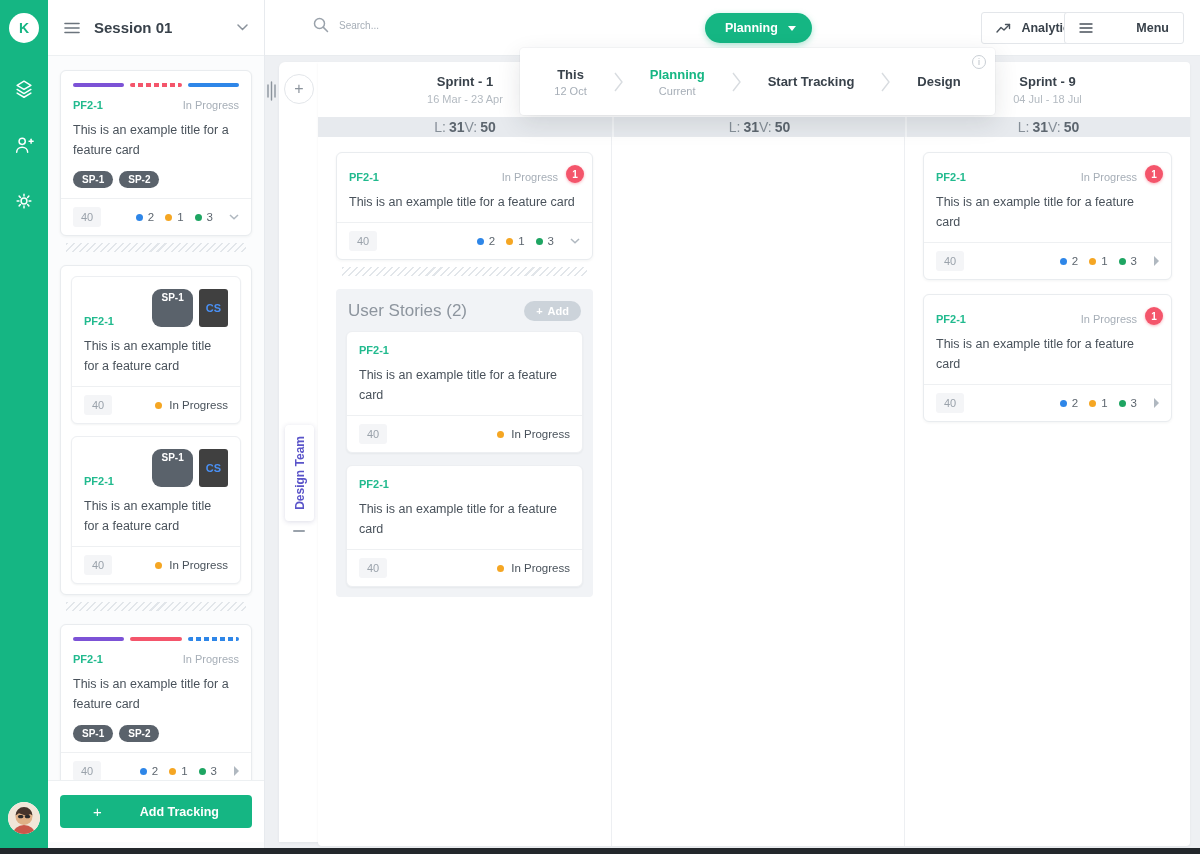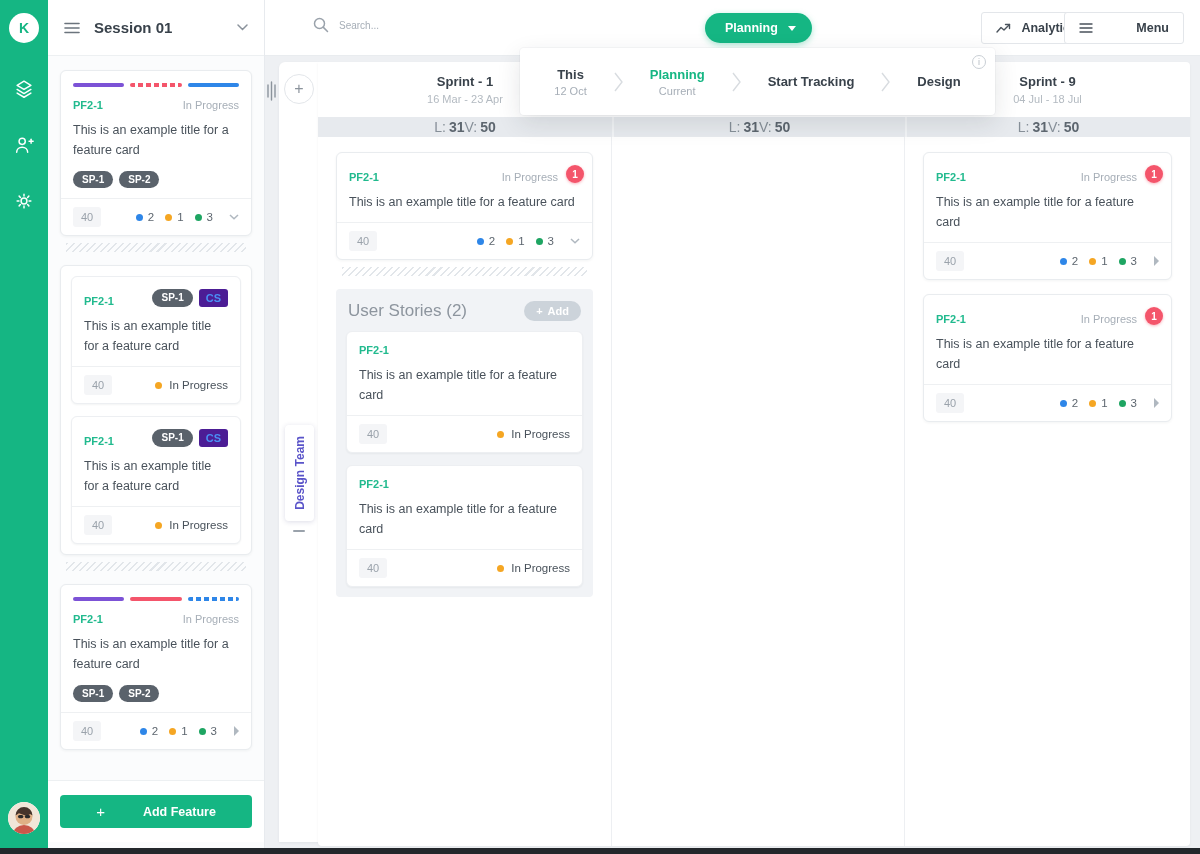--- a/index.html
+++ b/index.html
@@ -34,21 +34,21 @@
   .pline.red    { background:#f4556b; }
   .pline.blue   { background:#2e86e8; }
   .pline.dash-red  { background:repeating-linear-gradient(90deg,#f4556b 0 5px,transparent 5px 8px); }
   .pline.dash-blue { background:repeating-linear-gradient(90deg,#2e86e8 0 5px,transparent 5px 8px); }
   .idrow { display:flex; align-items:flex-end; }
   .card-id { font-size:11px; font-weight:700; color:#21ba8e; flex:1; }
   .card-status { font-size:11px; color:#a6aeb7; }
   .card-title { font-size:12.5px; color:#49525b; line-height:1.6; margin-top:9px; }
   .tagrow { display:flex; gap:6px; margin-top:11px; }
   .tag-pill { background:#5a626b; color:#fff; font-size:10px; font-weight:700; border-radius:9px; padding:3px 9px; }
-  .cs-chip { background:#4c1d95; color:#4a90f4; font-size:11px; font-weight:700; border-radius:3px; padding:3px 7px; }
+  .cs-chip { background:#404040; color:#4a90f4; font-size:11px; font-weight:700; border-radius:3px; padding:13px 7px; }
   .card-footer { border-top:1px solid #eef0f2; display:flex; align-items:center; padding:8px 12px; }
   .pts-chip { background:#f4f5f7; border-radius:3px; color:#9aa2ab; font-size:11px; padding:4px 8px; }
   .dots { display:flex; align-items:center; gap:5px; margin-left:auto; font-size:11.5px; color:#5d666f; }
   .dot { width:7px; height:7px; border-radius:50%; display:inline-block; }
   .dot.blue { background:#2e86e8; } .dot.orange { background:#f5a623; } .dot.green { background:#1ea562; }
   .dots .num { margin-right:6px; }
   .chev-btn { margin-left:10px; cursor:pointer; display:flex; align-items:center; }
   .hatch { height:9px; margin:7px 6px 13px 6px; background:repeating-linear-gradient(135deg,#e2e6ea 0 1.5px,transparent 1.5px 5px); }
   .group-box { background:#fff; border:1px solid #e9ecef; border-radius:6px; padding:10px; box-shadow:0 1px 3px rgba(25,35,45,.05); }
   .group-box .story-card + .story-card { margin-top:12px; }
@@ -282,21 +282,21 @@
               <polygon points="1,0 6,5 1,10"></polygon>
             </svg>
         </span>
       </div>
     </div>
   </div>
 
   <div class="fp-addwrap">
     <button class="add-feature-btn">
       <span class="plus">+</span>
-      <span>Add Feature</span>
+      <span>Add Tracking</span>
     </button>
   </div>
 </div>
 
 <div class="main">
 
   <div class="topbar">
     <div class="search-box">
       <span>
         <svg width="16" height="16" viewBox="0 0 16 16" fill="none" stroke="#9aa2ab" stroke-width="1.5" stroke-linecap="round">

